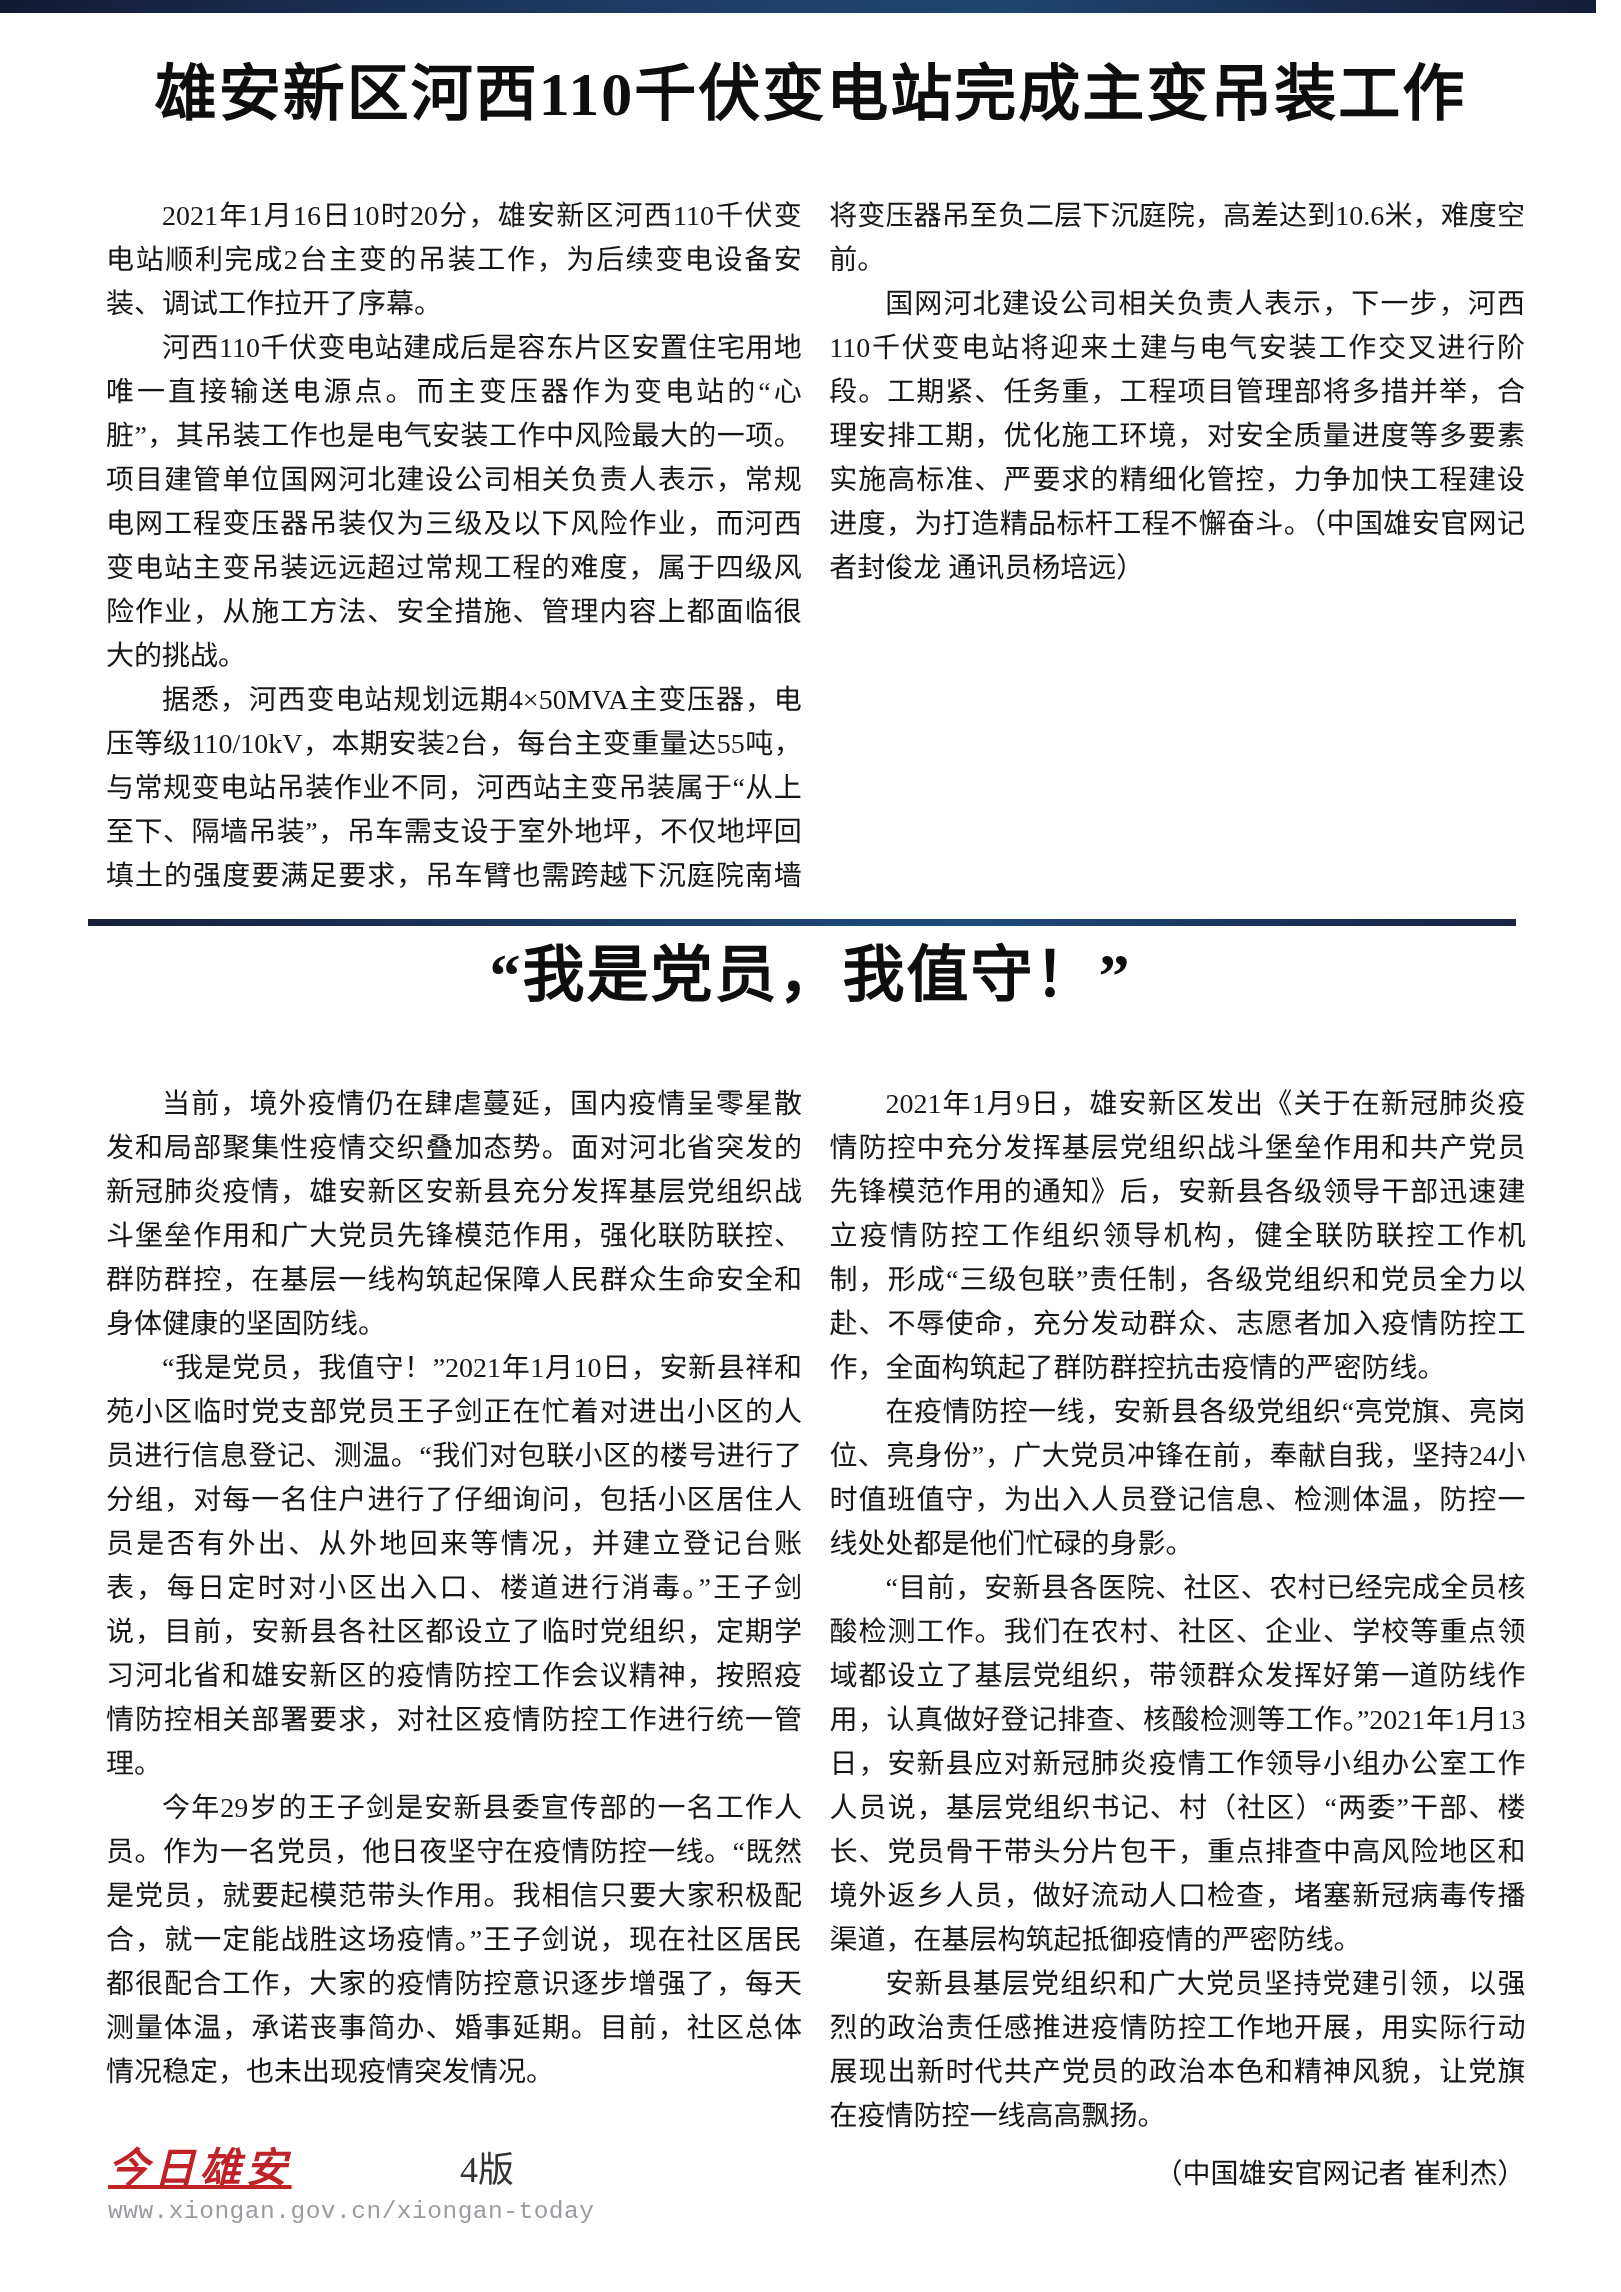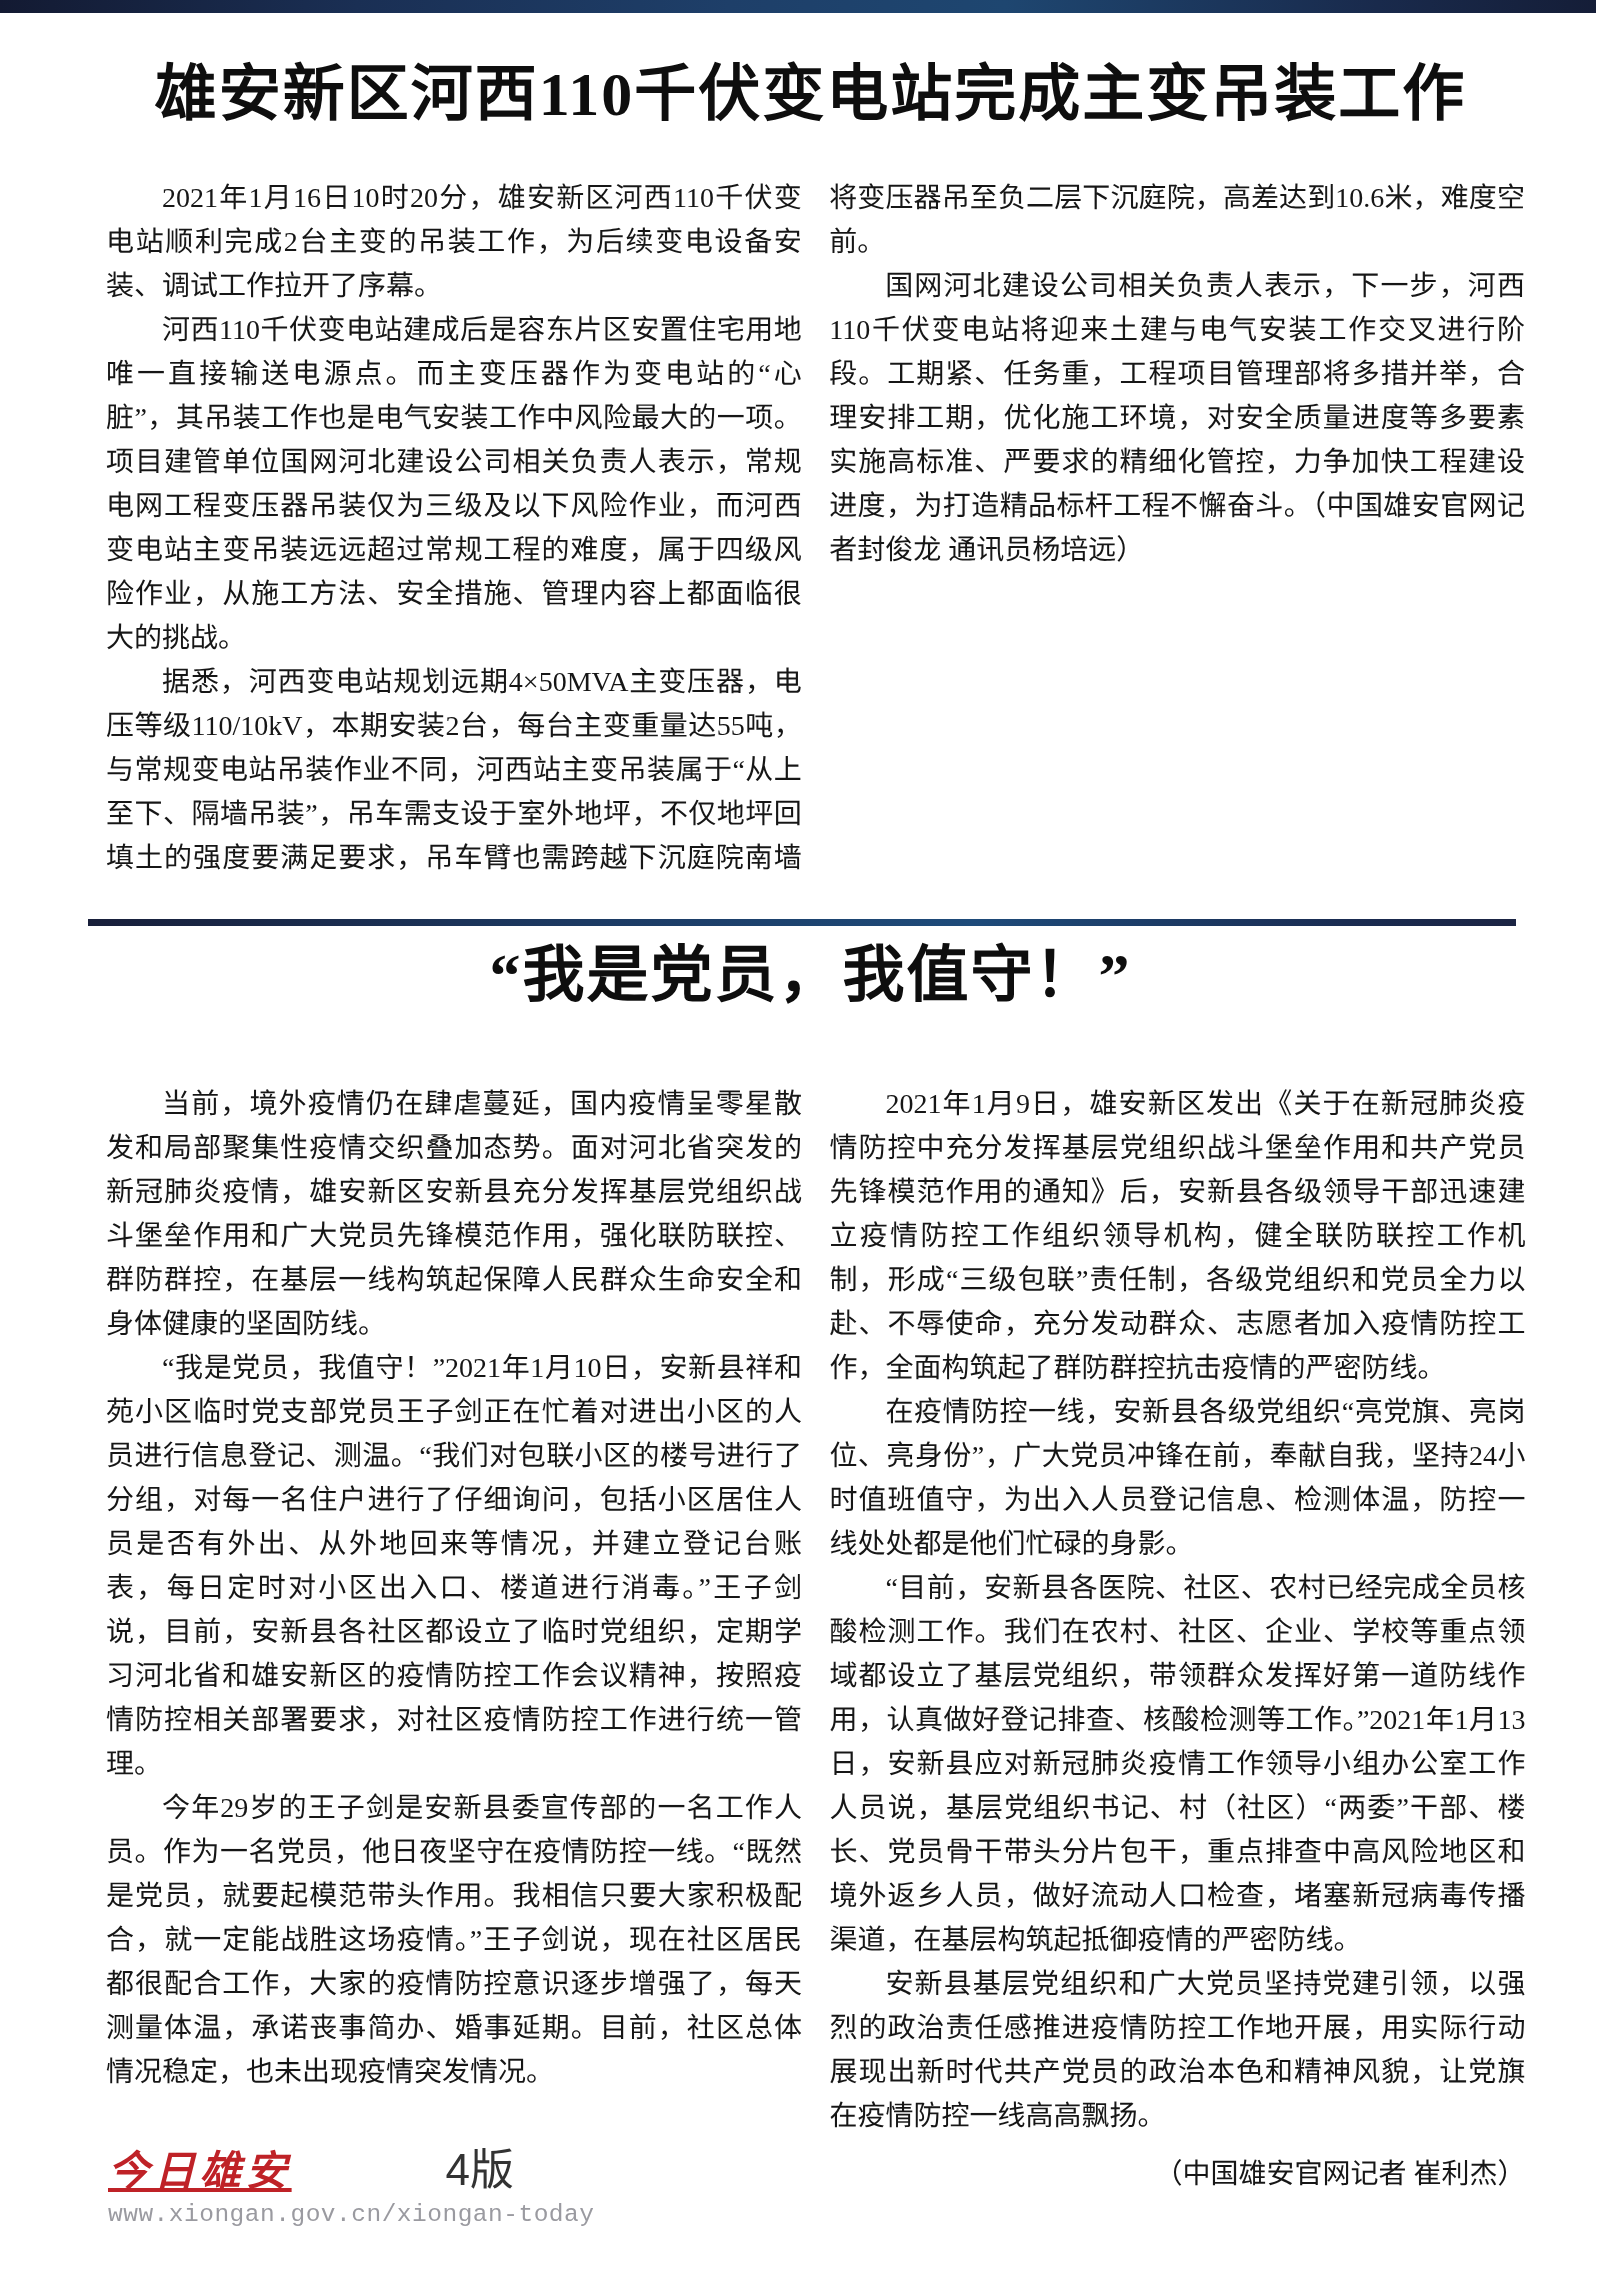--- a/index.html
+++ b/index.html
@@ -17,21 +17,21 @@
   }
   .headline{
     position:absolute;left:0;width:1621px;
     margin:0;text-align:center;
     font-size:62px;font-weight:700;color:#0e0e0e;
     letter-spacing:2px;white-space:nowrap;
   }
   .headline--a1{top:43px;}
   .headline--a2{top:924px;text-align:center;}
   .a1-body{
-    position:absolute;top:176px;left:106px;
+    position:absolute;top:194px;left:106px;
     width:1419px;height:710px;
     column-count:2;column-gap:27.4px;column-fill:auto;
     overflow:hidden;
   }
   .cols{
     position:absolute;top:1082px;left:106px;
     width:1419px;
     display:flex;gap:27.4px;
   }
   .col{width:696px;flex:0 0 696px;}
@@ -61,22 +61,22 @@
   }
   .logo{
     font-size:41px;font-weight:900;font-style:italic;
     letter-spacing:4.9px;
     color:var(--logo-red,#bf2227);
     font-family:"Liberation Serif","DejaVu Serif",serif;
     line-height:1;
     text-decoration:underline;
   }
   .page-num{
-    font-size:44px;color:#333333;line-height:1;
-    font-family:Liberation Sans, sans-serif;
+    font-size:36px;color:#333333;line-height:1;
+    font-family:Liberation Serif, serif;
   }
   .footer-url{
     margin-top:8.8px;
     font-size:24.5px;letter-spacing:0.5px;
     color:var(--url-gray,#9a9aa0);
     font-family:Liberation Mono, monospace;
     white-space:nowrap;
   }
 </style>
 </head>

